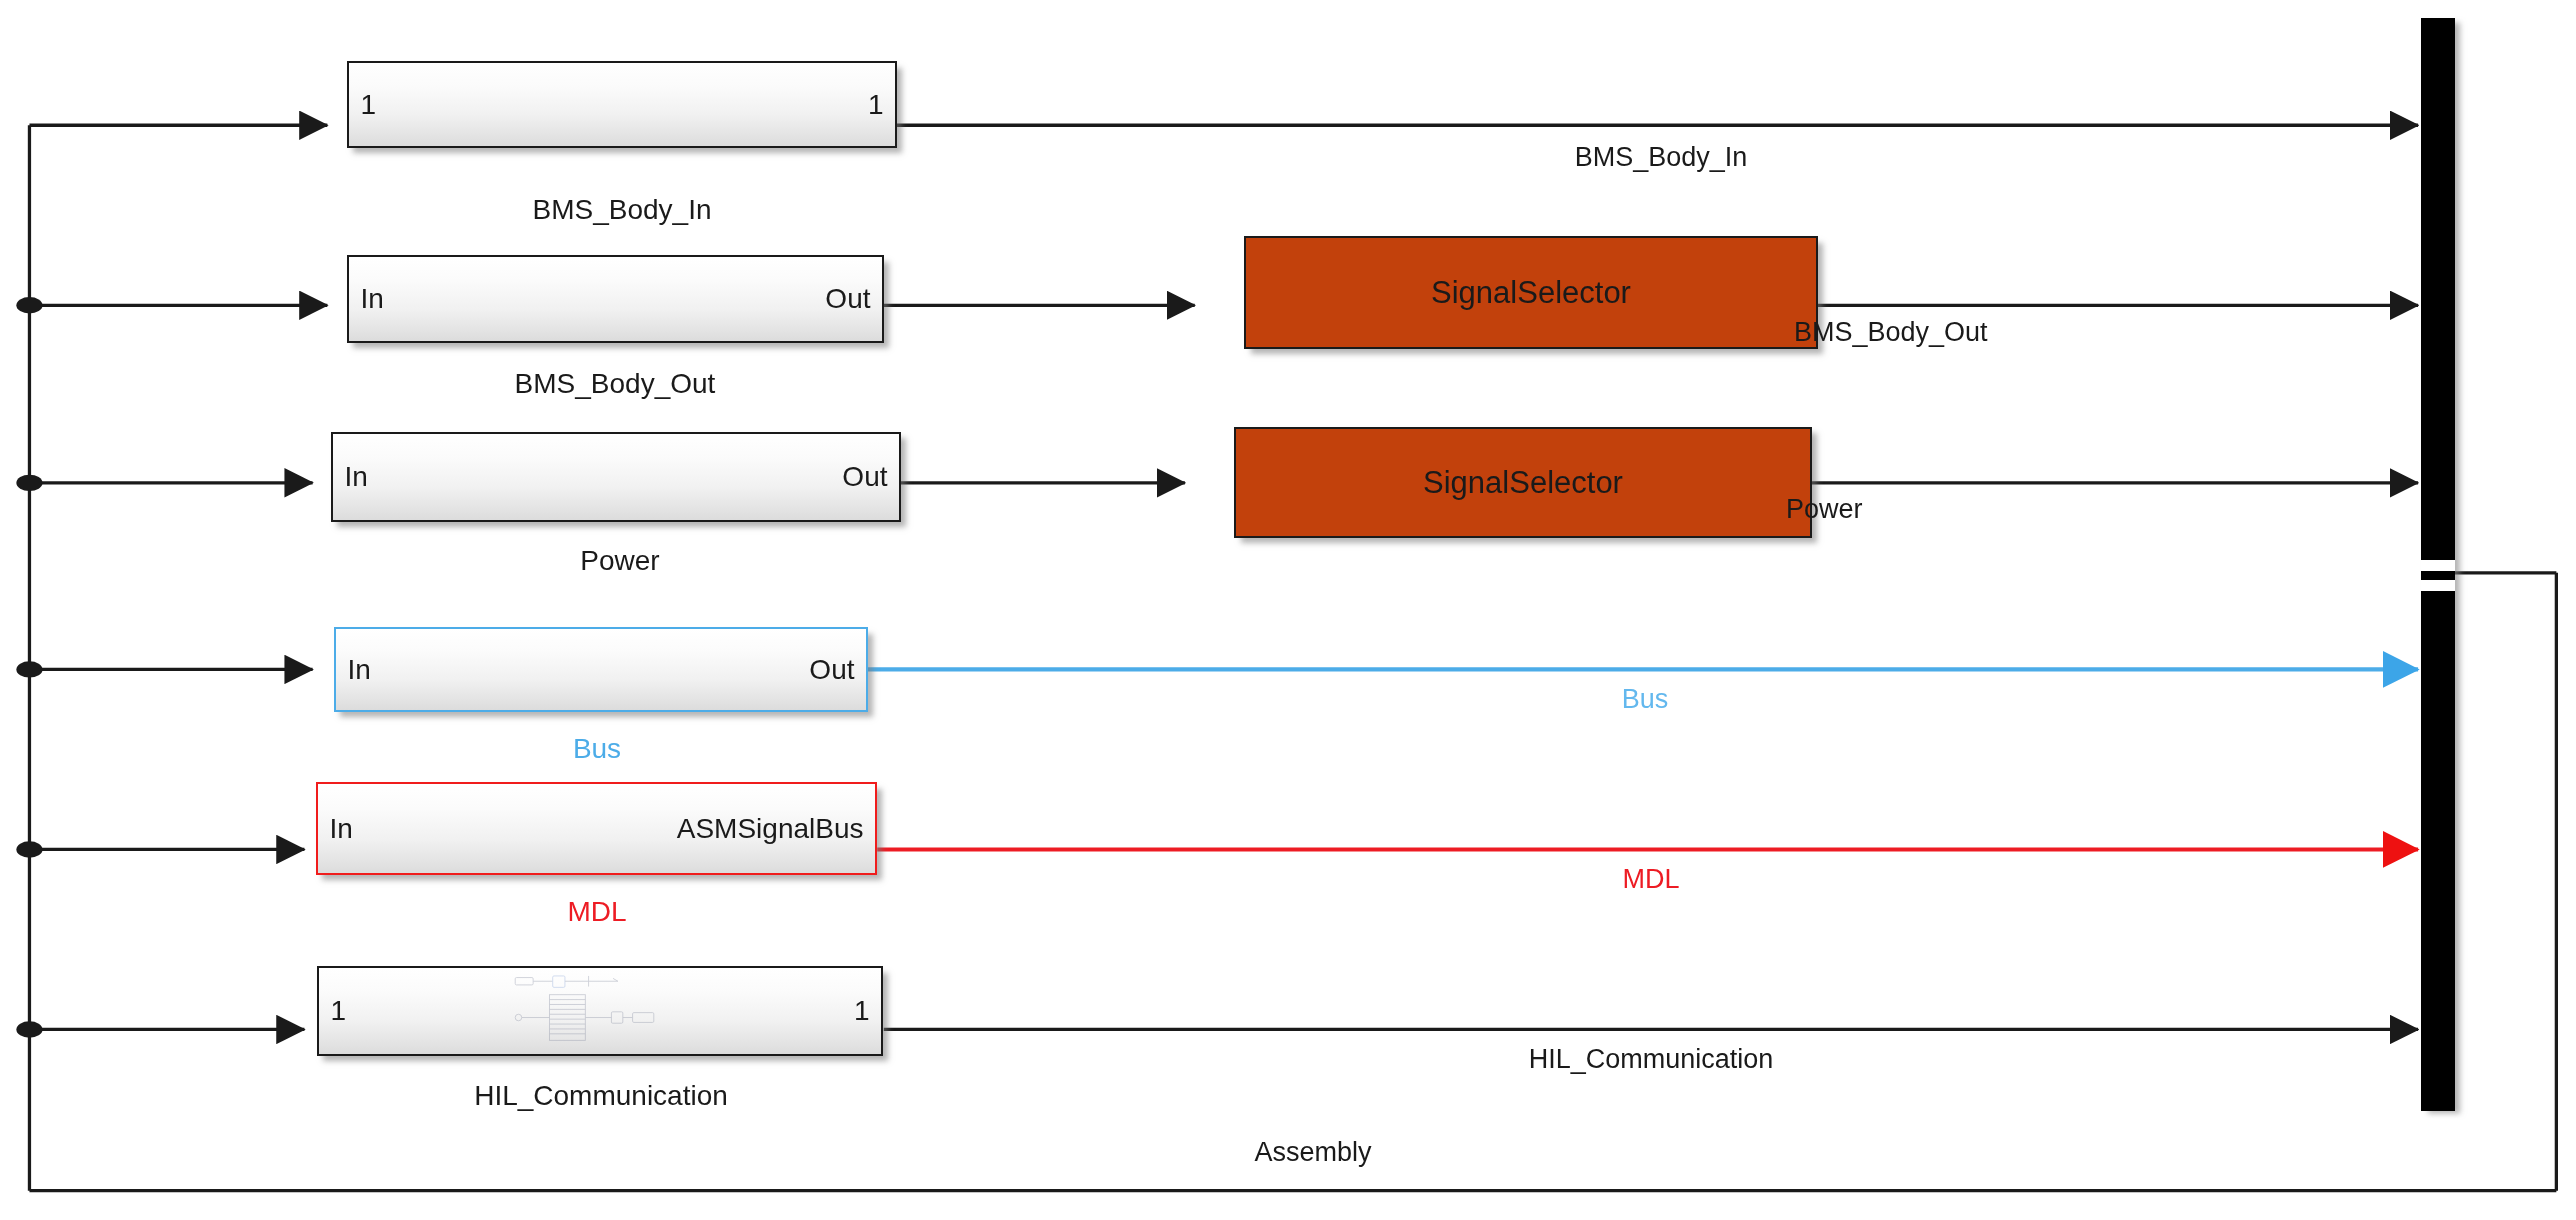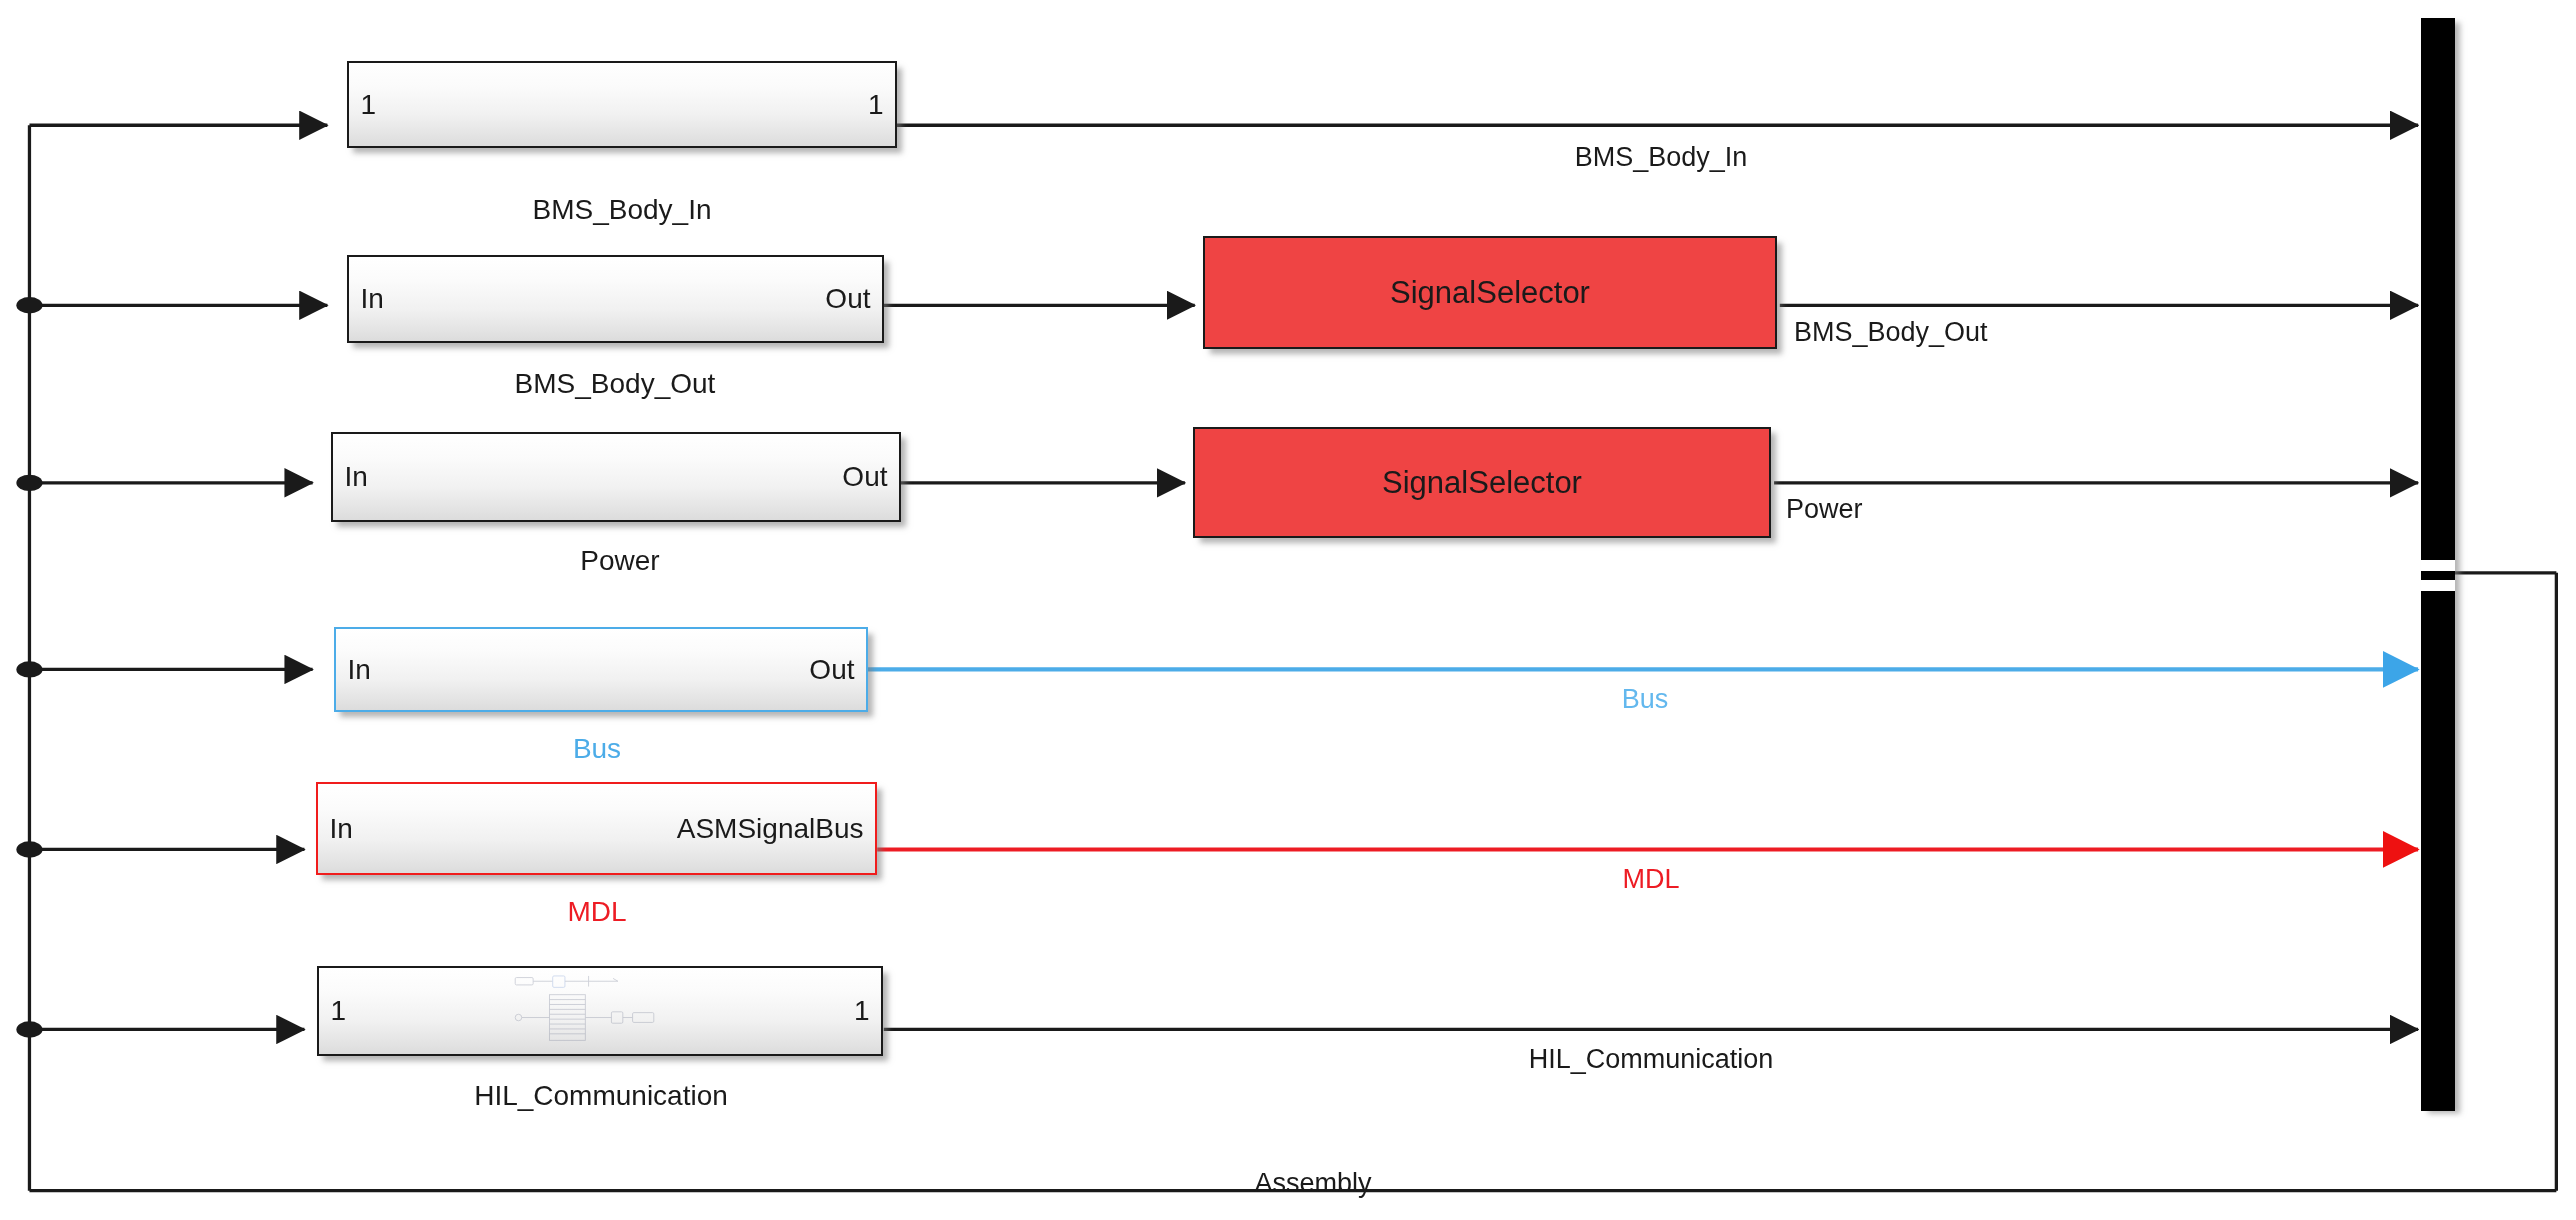--- a/index.html
+++ b/index.html
@@ -35,21 +35,22 @@
     border: 2.5px solid #1a1a1a;
     background: linear-gradient(to bottom,
         #ffffff 0%,
         #fbfbfb 28%,
         #f1f1f1 62%,
         #e3e3e3 88%,
         #dcdcdc 100%);
     box-shadow: 5.7px 5.7px 5.7px -0.8px rgba(120,120,120,0.55);
   }
   .block.plainfill {
-    background: #ef4444;
+    background: #c2410c;
+    margin-left: 41px;
   }
   .block.blue   { border-color: #4CACE8; }
   .block.red    { border-color: #F01C1C; }
 
   .port-label {
     position: absolute;
     font-size: 28px;
     line-height: 1;
     color: #1a1a1a;
     white-space: nowrap;
@@ -259,16 +260,16 @@
   <div class="signal-label" style="left:1794px; top:319px;">BMS_Body_Out</div>
 
   <div class="signal-label" style="left:1786px; top:496px;">Power</div>
 
   <div class="signal-label blue centered" style="left:1645px; top:686px;">Bus</div>
 
   <div class="signal-label red centered" style="left:1651px; top:866px;">MDL</div>
 
   <div class="signal-label centered" style="left:1651px; top:1046px;">HIL_Communication</div>
 
-  <div class="signal-label centered" style="left:1313px; top:1170px;">Assembly</div>
+  <div class="signal-label centered" style="left:1313px; top:1139px;">Assembly</div>
 
 </div>
 
 
 </body></html>

